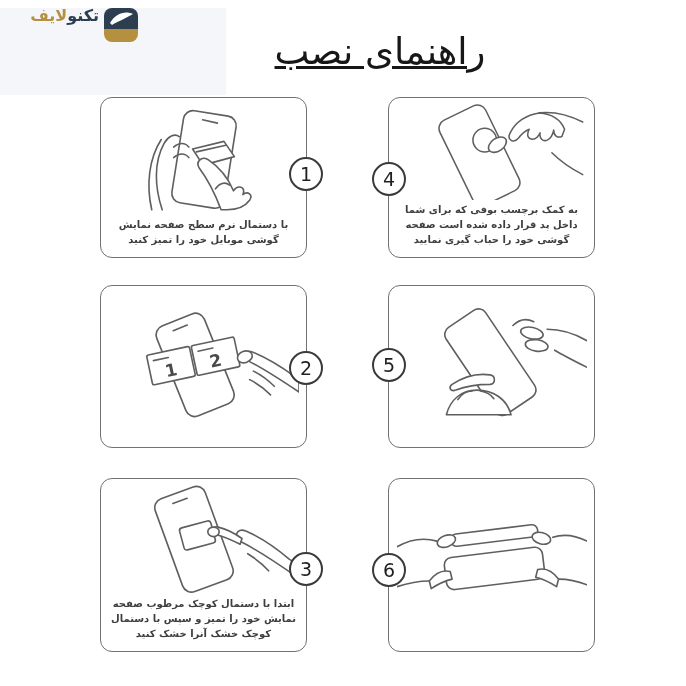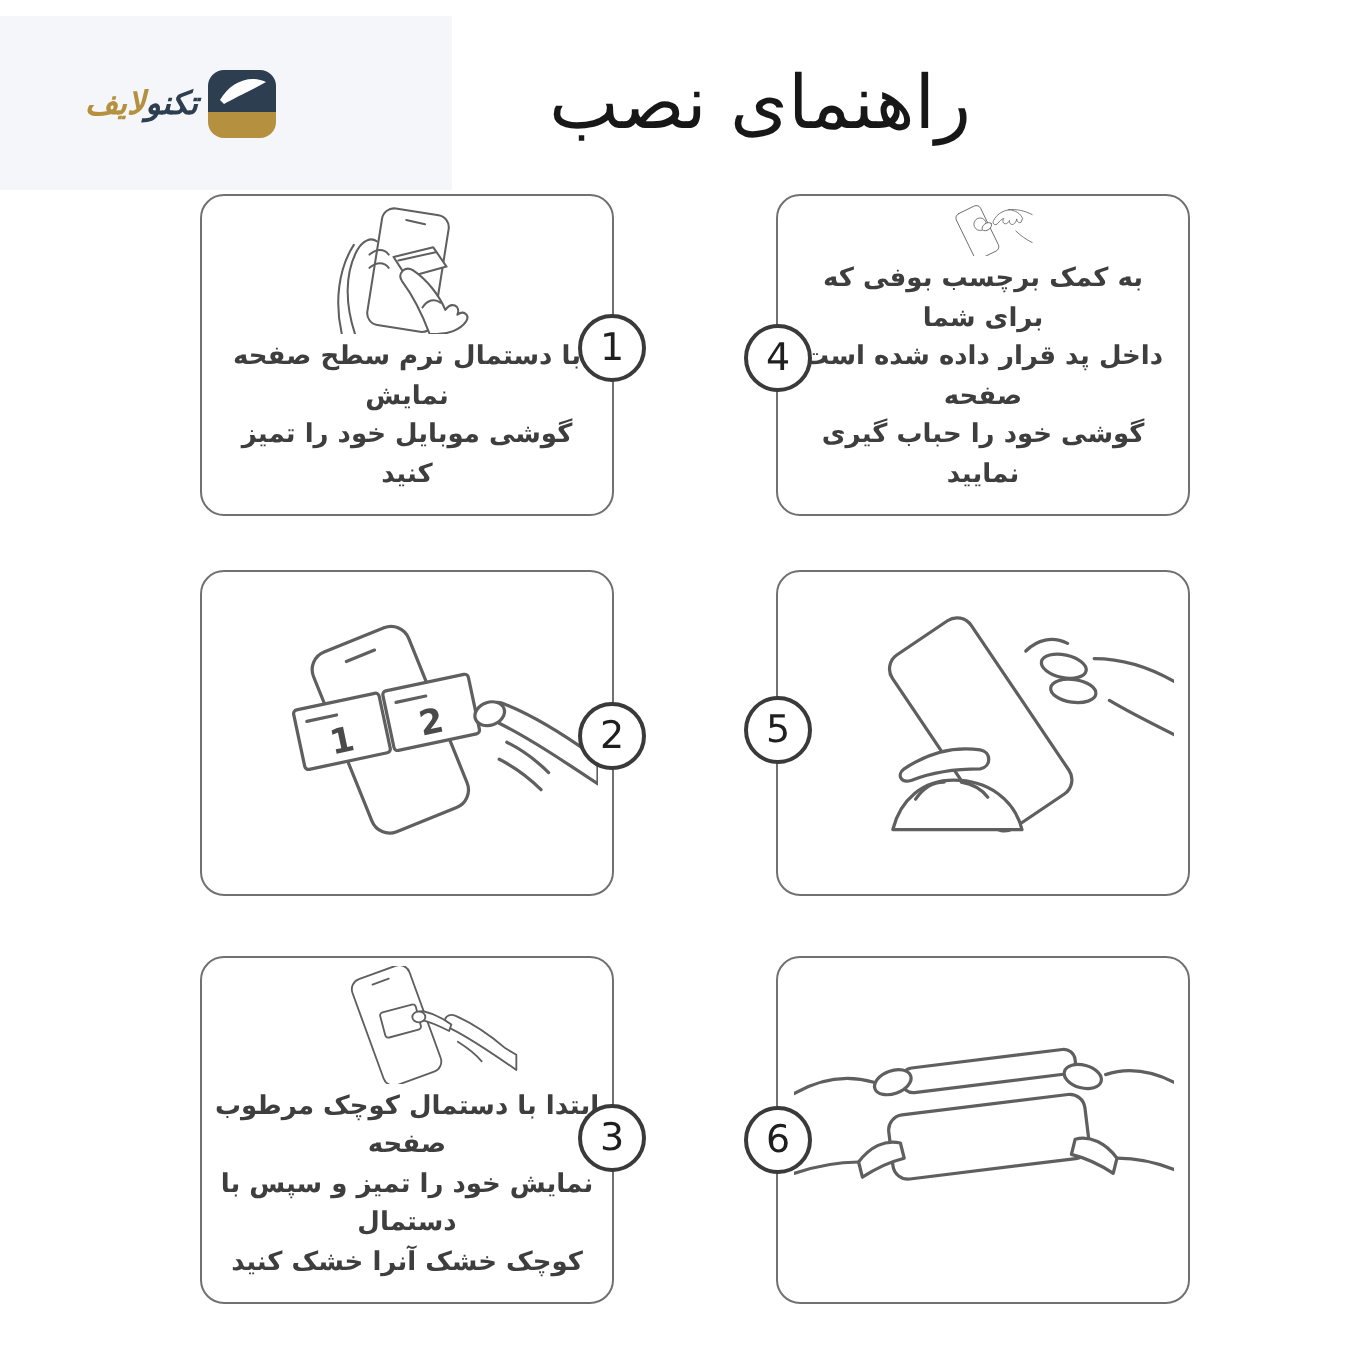--- a/index.html
+++ b/index.html
@@ -1,43 +1,43 @@
 <!DOCTYPE html>
 <html lang="fa"><head>
 <meta charset="utf-8">
 <style>
   html,body{margin:0;padding:0;background:#ffffff;}
   body{font-family:"DejaVu Sans","Liberation Sans",sans-serif;}
   #page{position:relative;width:686px;height:686px;background:#ffffff;overflow:hidden;}
 
   
   .logo-banner{position:absolute;left:0;top:8px;width:226px;height:87px;background:#f5f6fa;
-    display:flex;align-items:center;flex-direction:row-reverse;justify-content:flex-start;
-    padding-right:88px;box-sizing:border-box;gap:5px;font-style:italic;}
+    display:flex;flex-direction:row-reverse;justify-content:flex-start;
+    padding-right:88px;box-sizing:border-box;gap:5px;}
   .brand-icon{width:34px;height:34px;flex:0 0 auto;}
   .brand-text{font-size:16px;font-weight:bold;direction:rtl;white-space:nowrap;line-height:1;}
   .brand-navy{color:#2d3e50;}
   .brand-gold{color:#b5913f;}
   .page-title{position:absolute;left:235px;top:26px;width:290px;height:52px;
-    font-size:37px;color:#171717;text-align:center;direction:rtl;line-height:52px;}
+    font-size:37px;color:#171717;text-align:center;direction:rtl;line-height:52px;text-decoration:underline;}
 
   
   .step-card{position:absolute;width:207px;border:1.5px solid #717171;border-radius:12px;
     background:#ffffff;box-sizing:border-box;display:flex;flex-direction:column;
     align-items:center;justify-content:flex-end;padding:4px 6px 10px 6px;}
   .card-1{left:100px;top:97px;height:161px;}
   .card-2{left:100px;top:285px;height:163px;}
   .card-3{left:100px;top:478px;height:174px;}
   .card-4{left:388px;top:97px;height:161px;}
   .card-5{left:388px;top:285px;height:163px;}
   .card-6{left:388px;top:478px;height:174px;}
 
   .step-illustration{flex:1 1 auto;width:190px;min-height:0;}
   .step-text{direction:rtl;text-align:center;white-space:pre-line;
-    font-size:13px;font-weight:bold;color:#3e3e3e;line-height:1.5;margin-top:2px;}
+    font-size:10px;font-weight:bold;color:#3e3e3e;line-height:1.5;margin-top:2px;}
 
   .step-badge{position:absolute;width:30px;height:30px;border-radius:50%;
     background:#ffffff;border:2px solid #3a3a3a;display:flex;align-items:center;
     justify-content:center;font-size:19px;color:#1f1f1f;z-index:5;}
   .badge-right{right:-17px;}
   .badge-left{left:-17px;}
   .b1{top:59px;} .b2{top:65px;} .b3{top:73px;}
   .b4{top:64px;} .b5{top:62px;} .b6{top:74px;}
 
   

